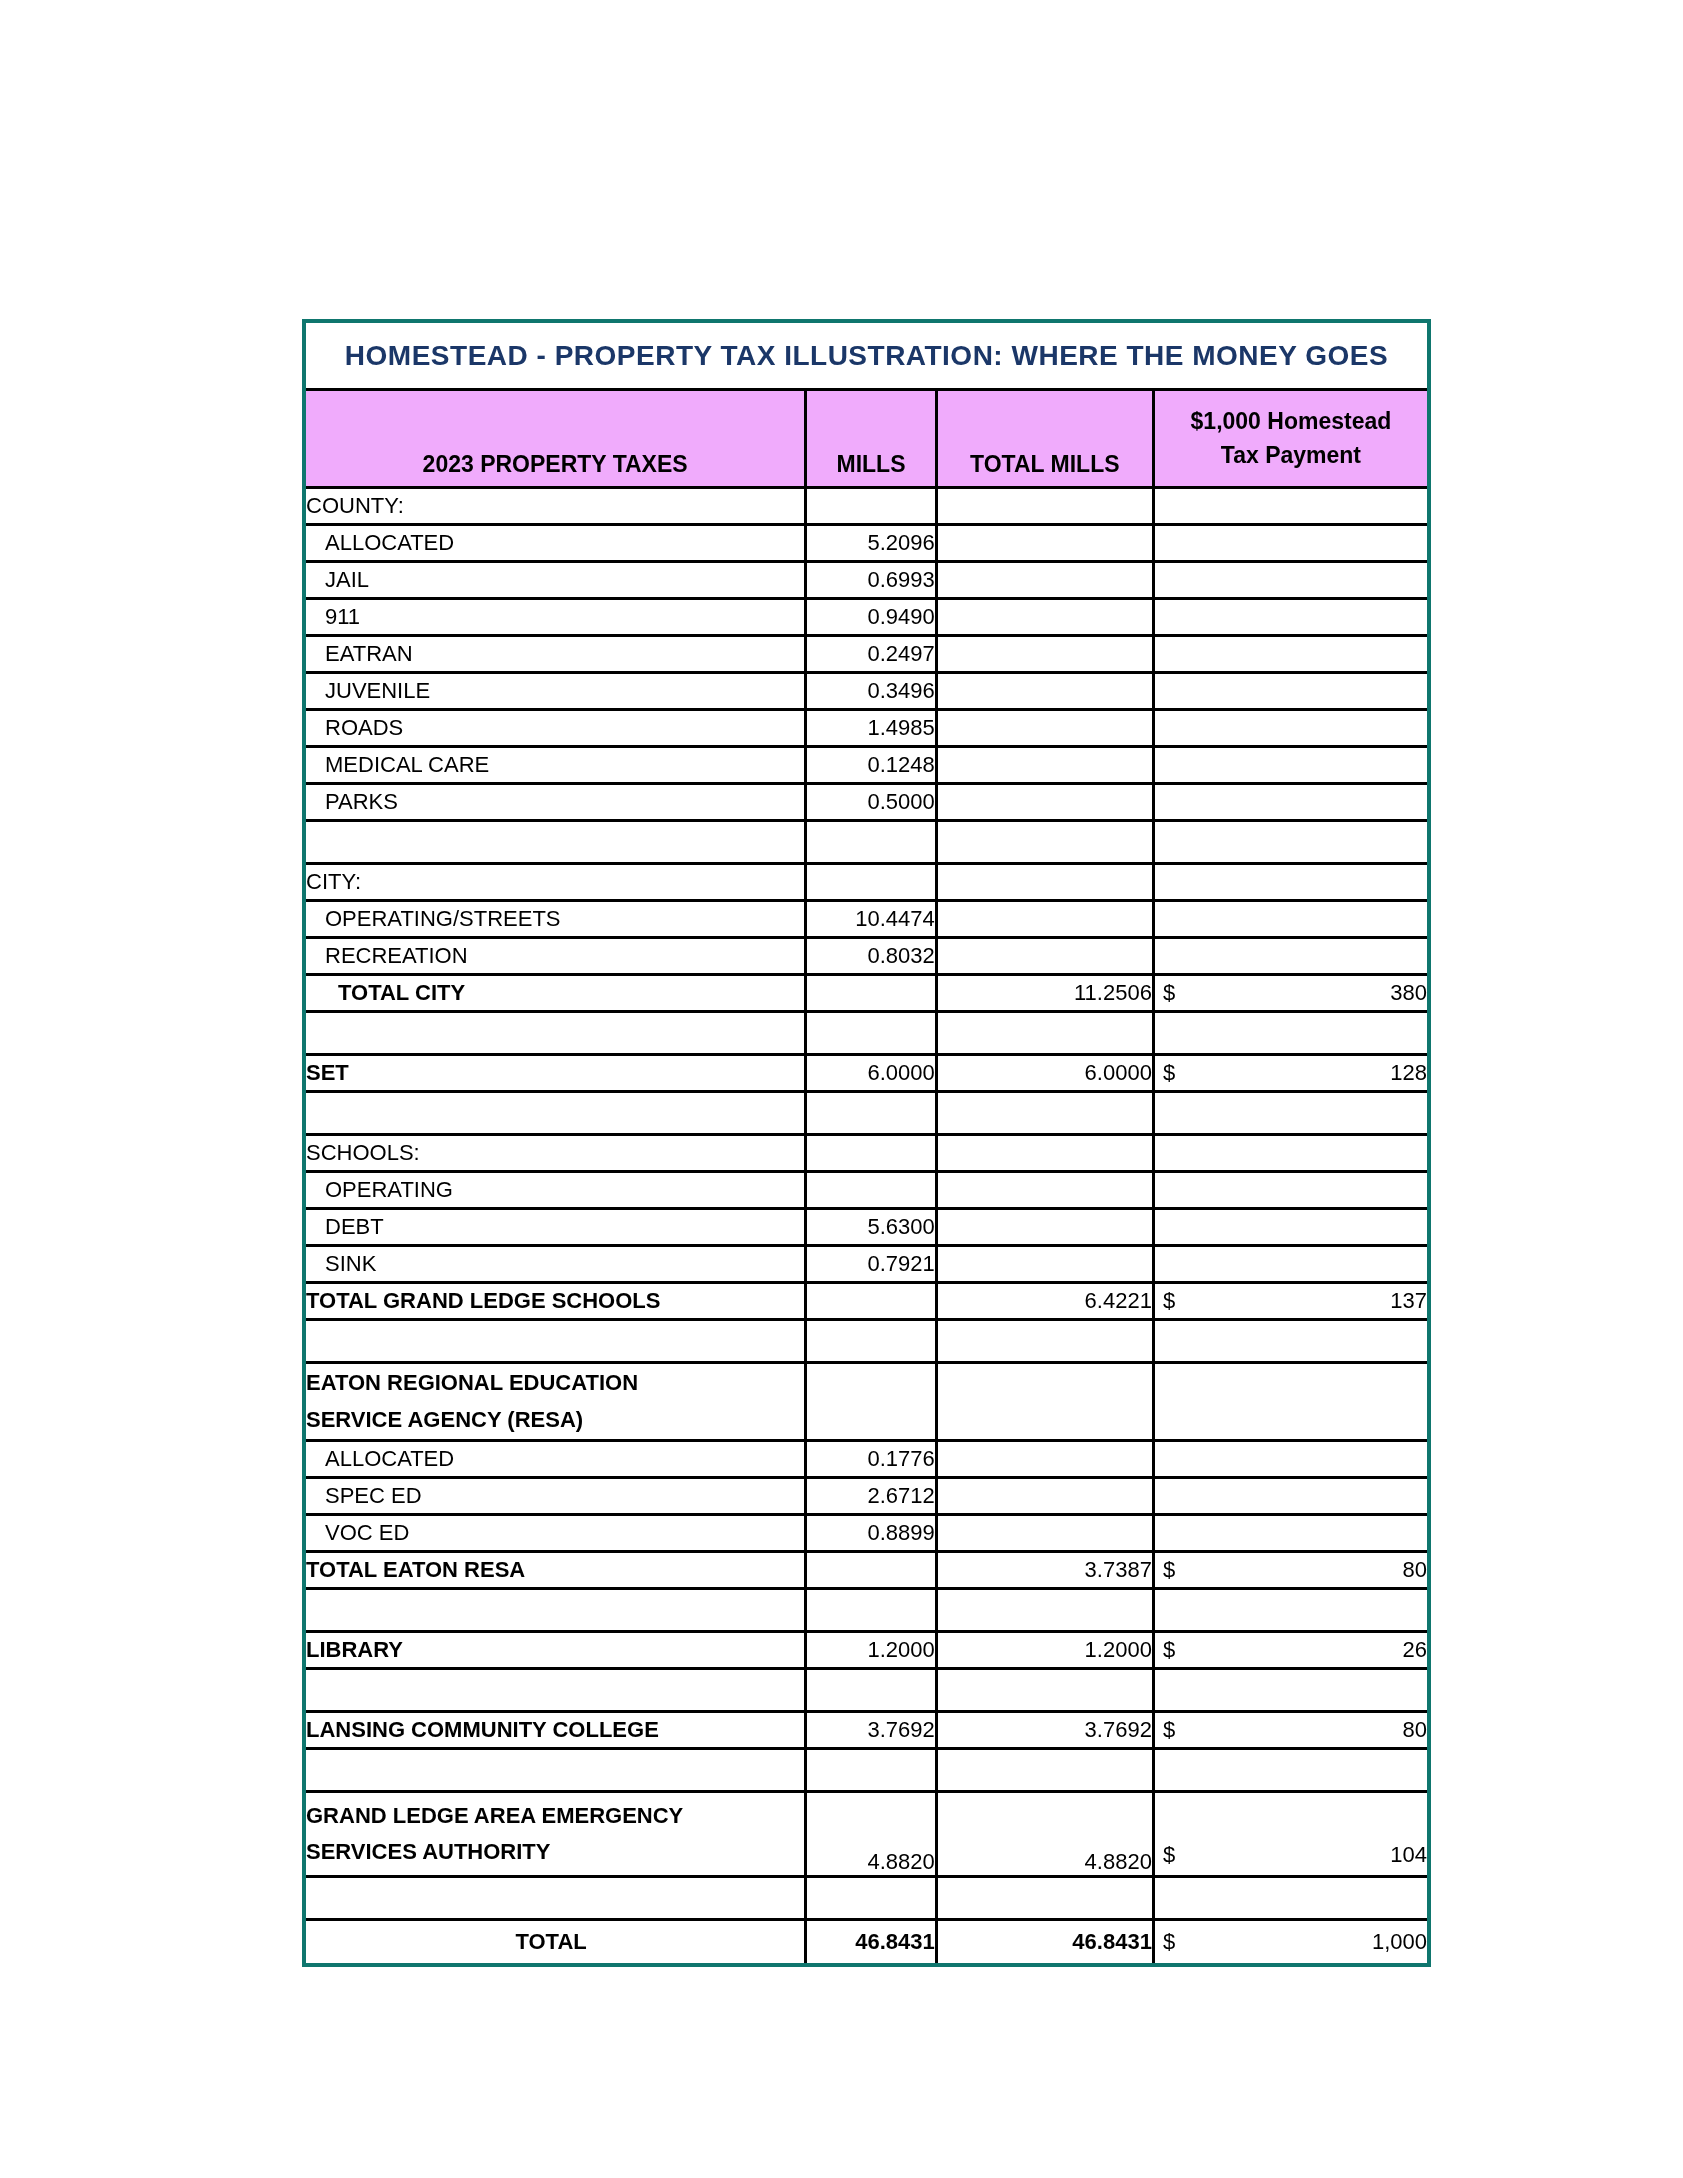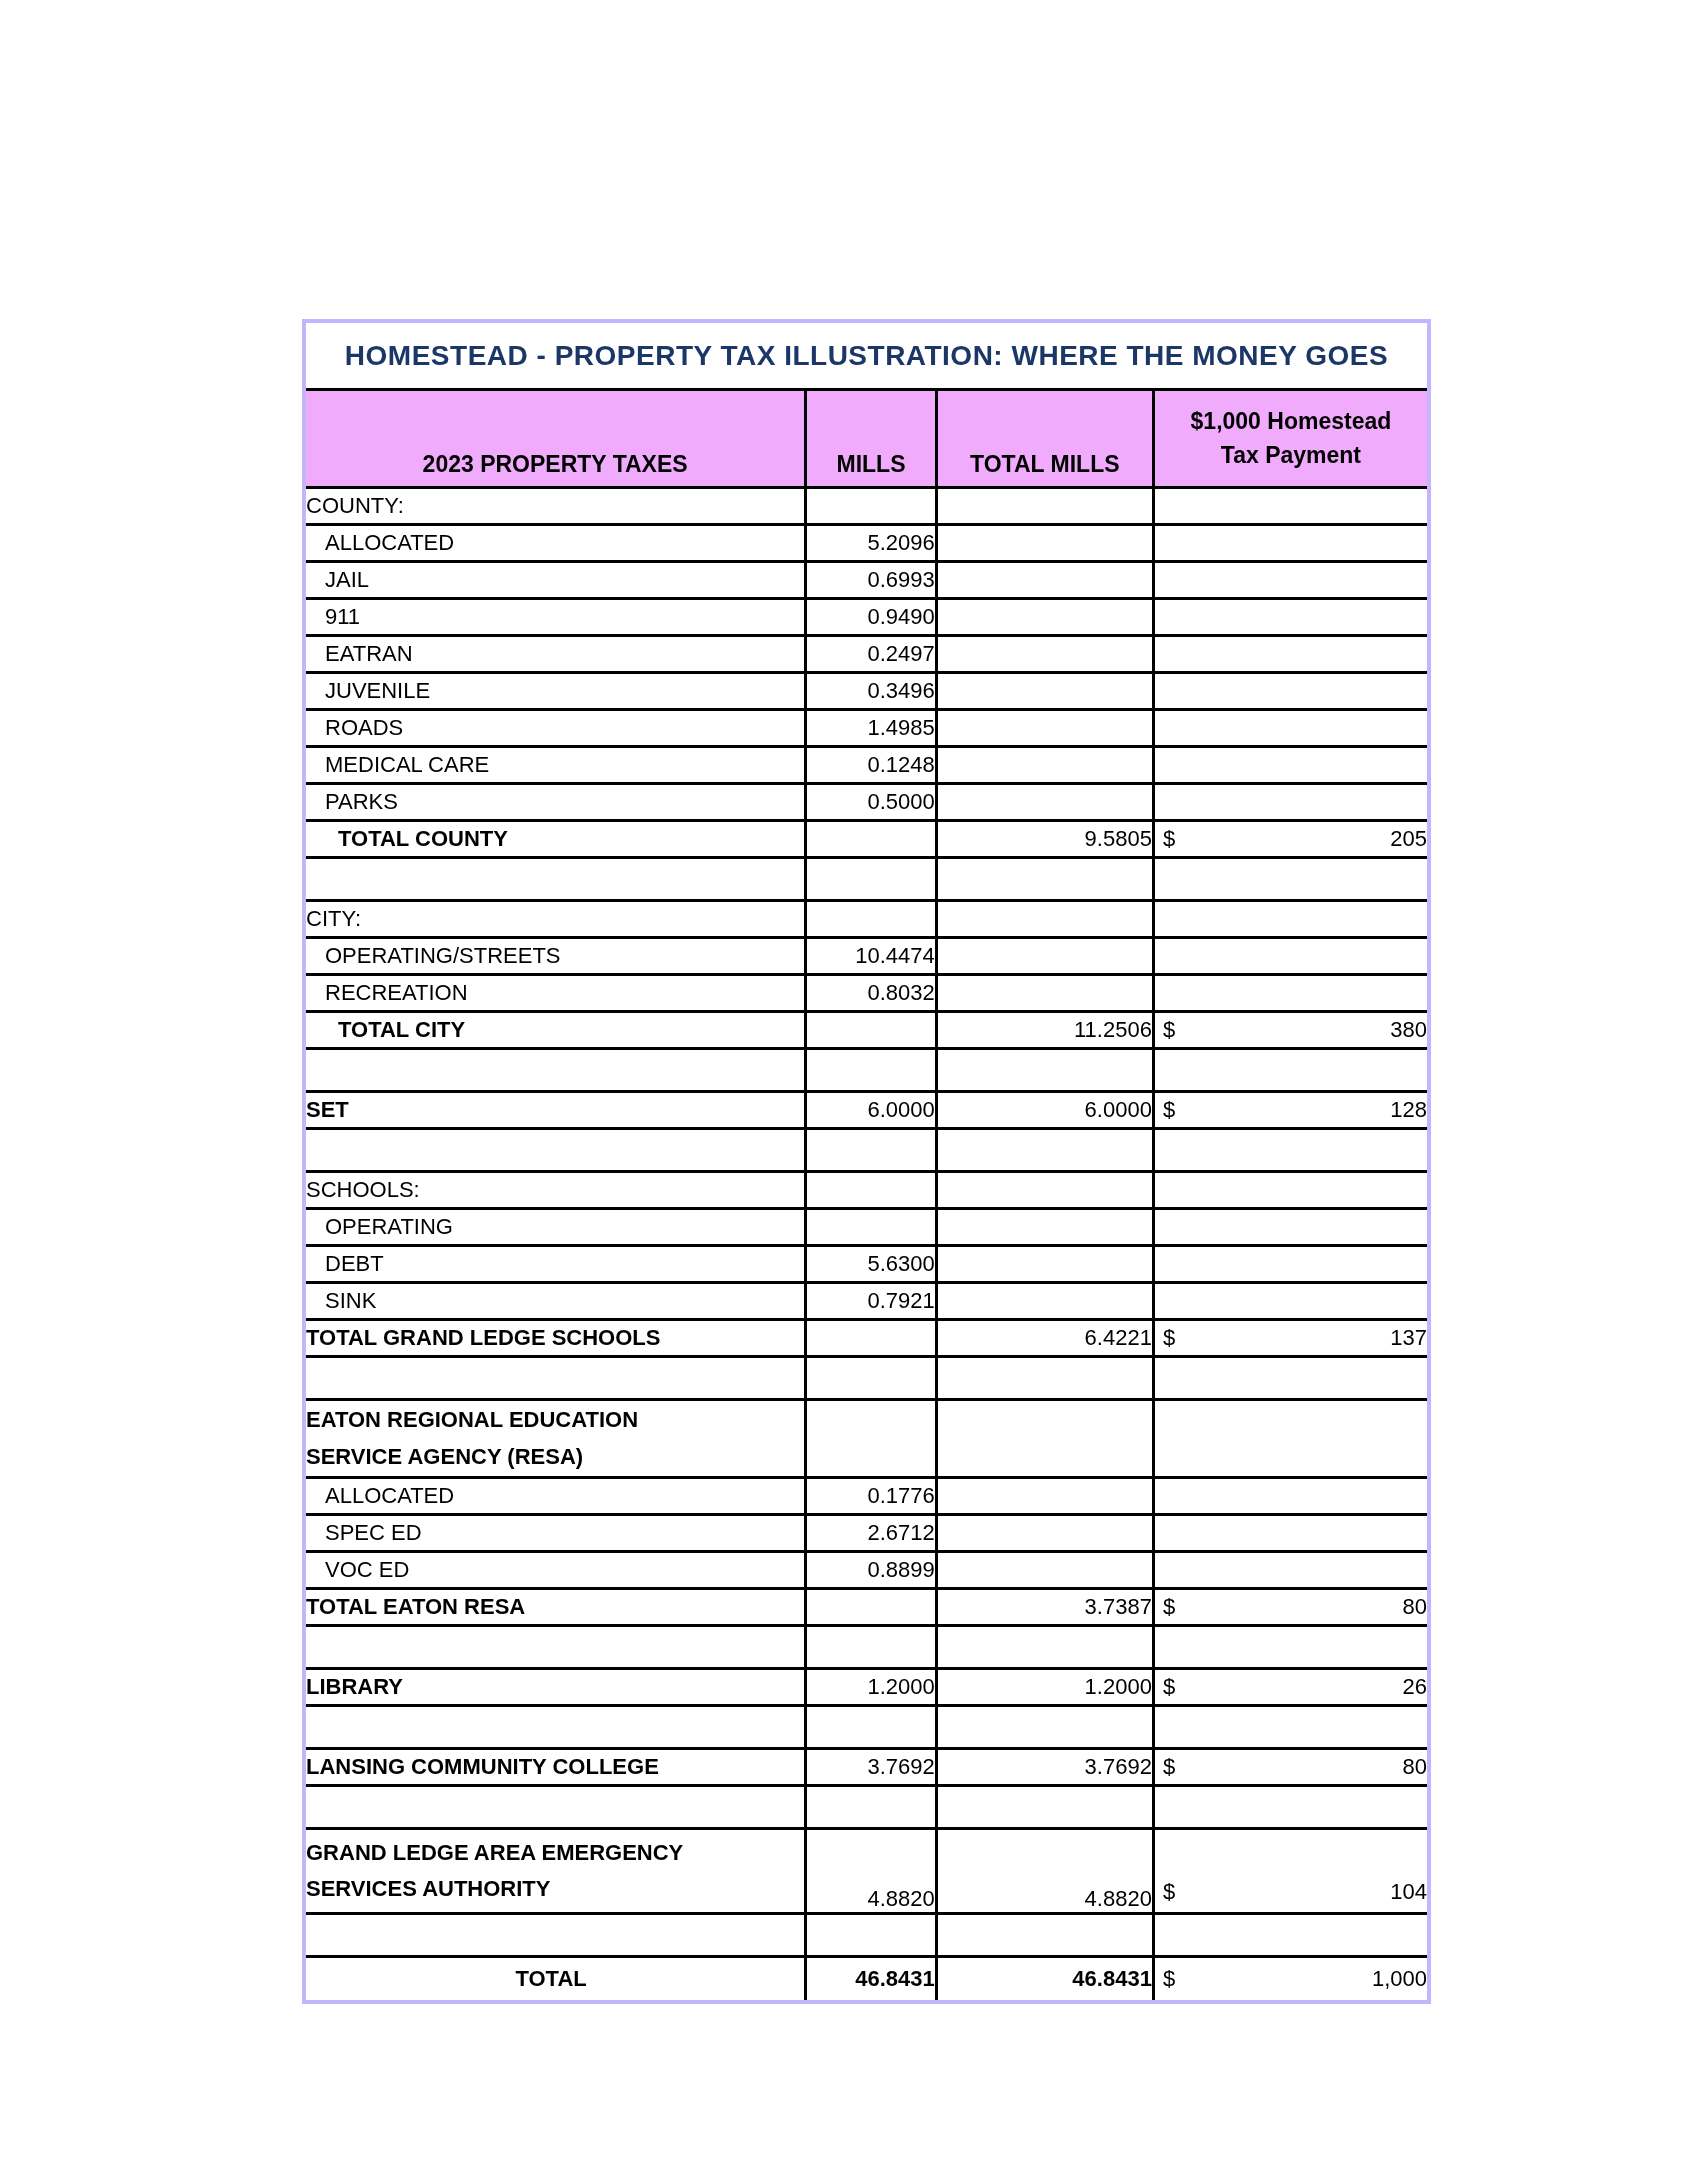--- a/index.html
+++ b/index.html
@@ -15,21 +15,21 @@
     background: #ffffff;
     overflow: hidden;
   }
   table.tax-table {
     position: absolute;
     left: 302px;
     top: 319px;
     width: 1129px;
     border-collapse: collapse;
     table-layout: fixed;
-    border: 4px solid #c4b5fd;
+    border: 4px solid #0f766e;
     font-size: 22px;
     color: #000000;
   }
   .tax-table td, .tax-table th {
     border: 3px solid #000000;
     padding: 0;
     overflow: hidden;
     white-space: nowrap;
     background: #ffffff;
   }
@@ -174,28 +174,20 @@
           <td class="c-pay"></td>
         </tr>
         <tr class="item">
           <td class="c-label">
             <div>PARKS</div>
           </td>
           <td class="c-mills">0.5000</td>
           <td class="c-total"></td>
           <td class="c-pay"></td>
         </tr>
-        <tr class="subtotal2">
-          <td class="c-label">
-            <div>TOTAL COUNTY</div>
-          </td>
-          <td class="c-mills"></td>
-          <td class="c-total">9.5805</td>
-          <td class="c-pay"><span class="dollar">$</span><span>205</span></td>
-        </tr>
         <tr class="blank">
           <td class="c-label"></td>
           <td class="c-mills"></td>
           <td class="c-total"></td>
           <td class="c-pay"></td>
         </tr>
         <tr class="section">
           <td class="c-label">
             <div>CITY:</div>
           </td>

